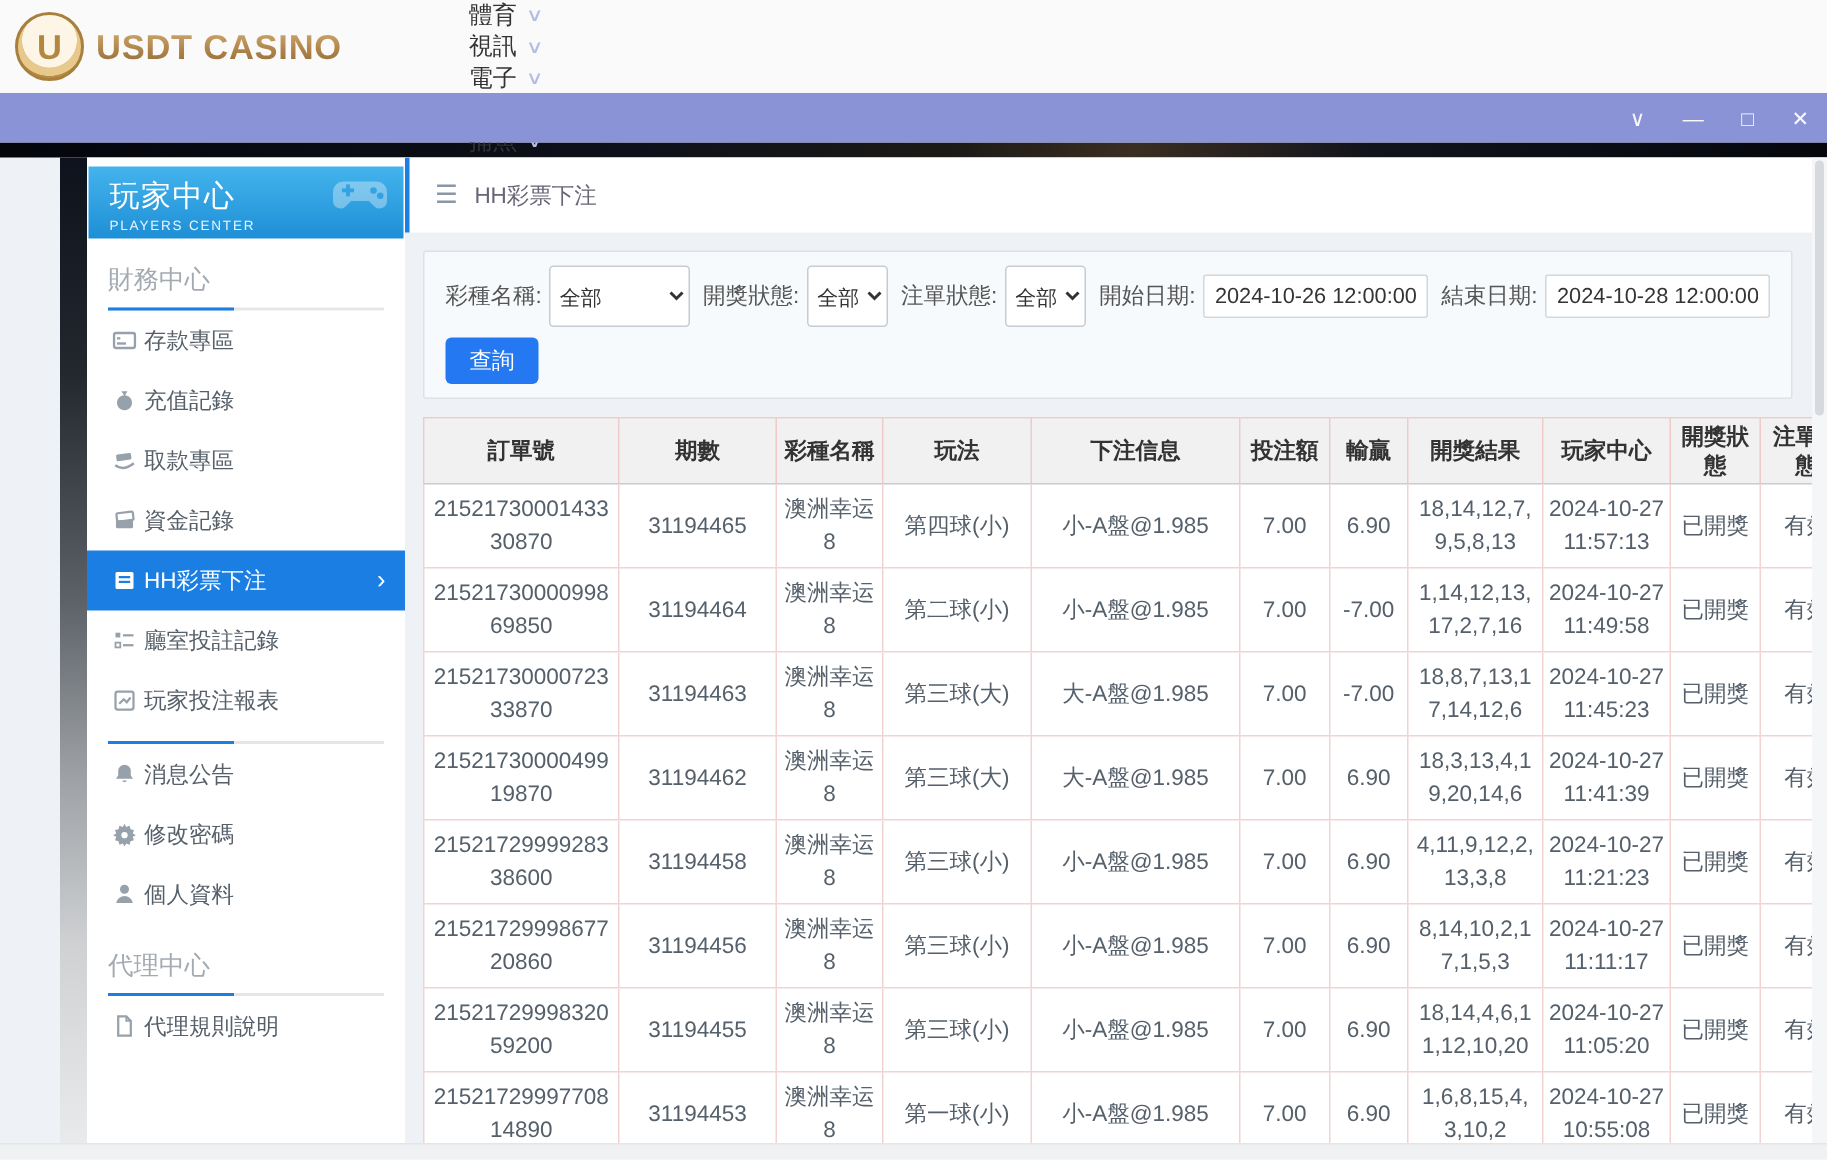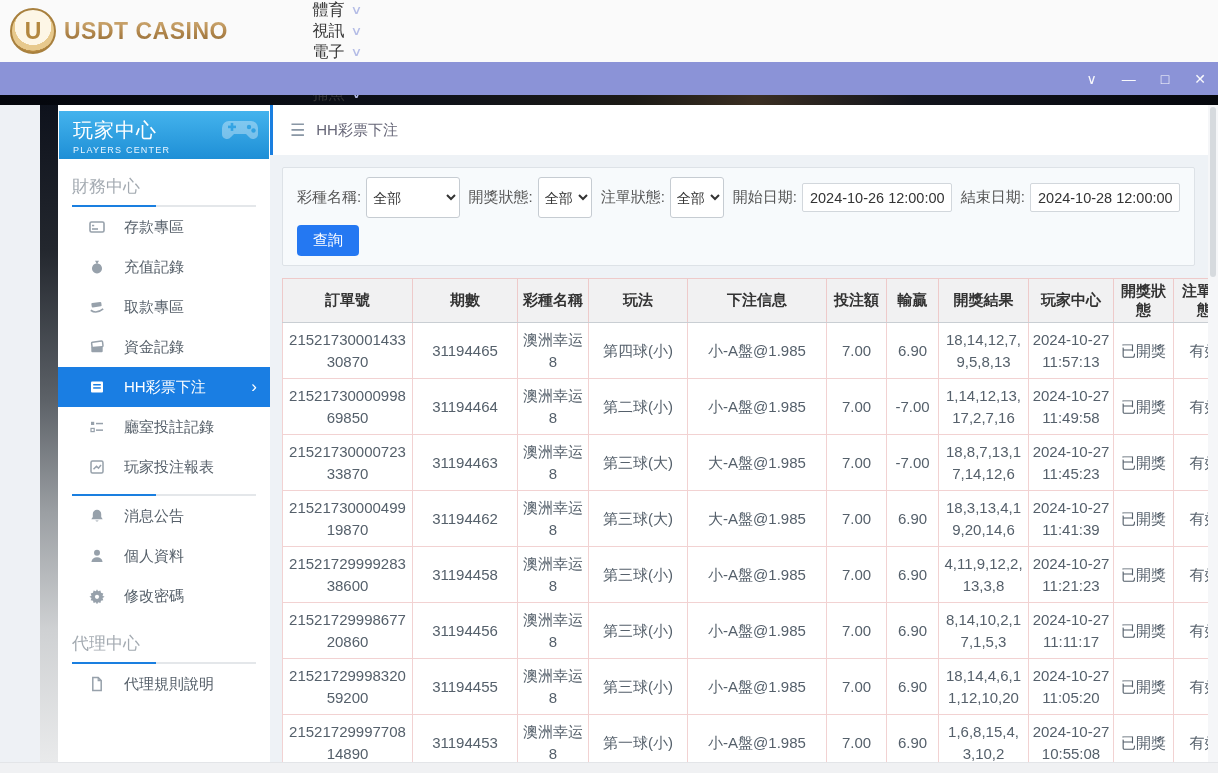--- a/index.html
+++ b/index.html
@@ -39,21 +39,21 @@
   
   .sidebar { width:212px; background:#fff; overflow:hidden; }
   .sidebar-head { margin:6px 1px 0 1px; height:48px; position:relative; overflow:hidden;
     background:linear-gradient(180deg,#44b3ed 0%,#1e8fd6 100%); padding:6px 0 0 14px; }
   .sb-title { color:#fff; font-size:20px; letter-spacing:1px; }
   .sb-sub { color:#e8f5ff; font-size:9px; letter-spacing:1.2px; margin-top:1px; }
   .gamepad { position:absolute; right:10px; top:6px; opacity:.35; }
   .sec-title { margin:16px 14px 0 14px; font-size:17px; color:#a3aab1; }
   .sec-underline { margin:7px 14px 0 14px; height:2px; background:#e4e7ea; position:relative; }
   .sec-underline i { position:absolute; left:0; top:0; height:2px; width:84px; background:#1a7fe0; display:block; }
-  .side-item { height:40px; display:flex; align-items:center; padding-left:30px; gap:19px;
+  .side-item { height:40px; display:flex; align-items:center; padding-left:16px; gap:5px;
     font-size:15px; color:#56606a; cursor:pointer; position:relative; }
   .s-icon { width:17px; height:17px; color:#97a1ab; display:flex; align-items:center; justify-content:center; }
   .s-icon svg { width:16px; height:16px; display:block; }
   .side-item.active { background:#1a7ee3; color:#fff; }
   .side-item.active .s-icon { color:#fff; }
   .s-chev { position:absolute; right:13px; font-size:17px; color:#fff; }
 
   
   .main { flex:1; background:#eef2f6; position:relative; overflow:hidden; }
   .breadcrumb { height:50px; background:#fff; border-left:3px solid #1a7fe0;
@@ -241,34 +241,34 @@
               <svg viewBox="0 0 16 16">
                 <path d="M8 1.8 a4.2 4.2 0 0 1 4.2 4.2 v3 l1.5 2.2 h-11.4 L3.8 9 V6 A4.2 4.2 0 0 1 8 1.8 Z" fill="currentColor"></path>
                 <path d="M6.4 12.4 a1.7 1.7 0 0 0 3.2 0 Z" fill="currentColor"></path>
               </svg>
             </span>
             <span class="s-label">消息公告</span>
           </div>
           <div class="side-item">
             <span class="s-icon">
               <svg viewBox="0 0 16 16">
+                <path d="M8 1.2 l1.1 2.1 2.3 -.8 .6 2.3 2.3 .6 -.8 2.3 2.1 1.1 -2.1 1.1 .8 2.3 -2.3 .6 -.6 2.3 -2.3 -.8 -1.1 2.1 -1.1 -2.1 -2.3 .8 -.6 -2.3 -2.3 -.6 .8 -2.3 -2.1 -1.1 2.1 -1.1 -.8 -2.3 2.3 -.6 .6 -2.3 2.3 .8 Z" fill="currentColor"></path>
+                <circle cx="8" cy="8.8" r="2.1" fill="#fff"></circle>
+              </svg>
+            </span>
+            <span class="s-label">修改密碼</span>
+          </div>
+          <div class="side-item">
+            <span class="s-icon">
+              <svg viewBox="0 0 16 16">
                 <circle cx="8" cy="4.8" r="3" fill="currentColor"></circle>
                 <path d="M2.4 14 a5.7 5.7 0 0 1 11.2 0 Z" fill="currentColor"></path>
               </svg>
             </span>
             <span class="s-label">個人資料</span>
-          </div>
-          <div class="side-item">
-            <span class="s-icon">
-              <svg viewBox="0 0 16 16">
-                <path d="M8 1.2 l1.1 2.1 2.3 -.8 .6 2.3 2.3 .6 -.8 2.3 2.1 1.1 -2.1 1.1 .8 2.3 -2.3 .6 -.6 2.3 -2.3 -.8 -1.1 2.1 -1.1 -2.1 -2.3 .8 -.6 -2.3 -2.3 -.6 .8 -2.3 -2.1 -1.1 2.1 -1.1 -.8 -2.3 2.3 -.6 .6 -2.3 2.3 .8 Z" fill="currentColor"></path>
-                <circle cx="8" cy="8.8" r="2.1" fill="#fff"></circle>
-              </svg>
-            </span>
-            <span class="s-label">修改密碼</span>
           </div>
           <div class="sec-title">代理中心</div>
           <div class="sec-underline">
             <i></i>
           </div>
           <div class="side-item">
             <span class="s-icon">
               <svg viewBox="0 0 16 16">
                 <path d="M3.8 1.6 h5.4 l3 3 V14.4 h-8.4 Z" fill="none" stroke="currentColor" stroke-width="1.5"></path>
                 <path d="M9.2 1.6 v3 h3" fill="none" stroke="currentColor" stroke-width="1.2"></path>

